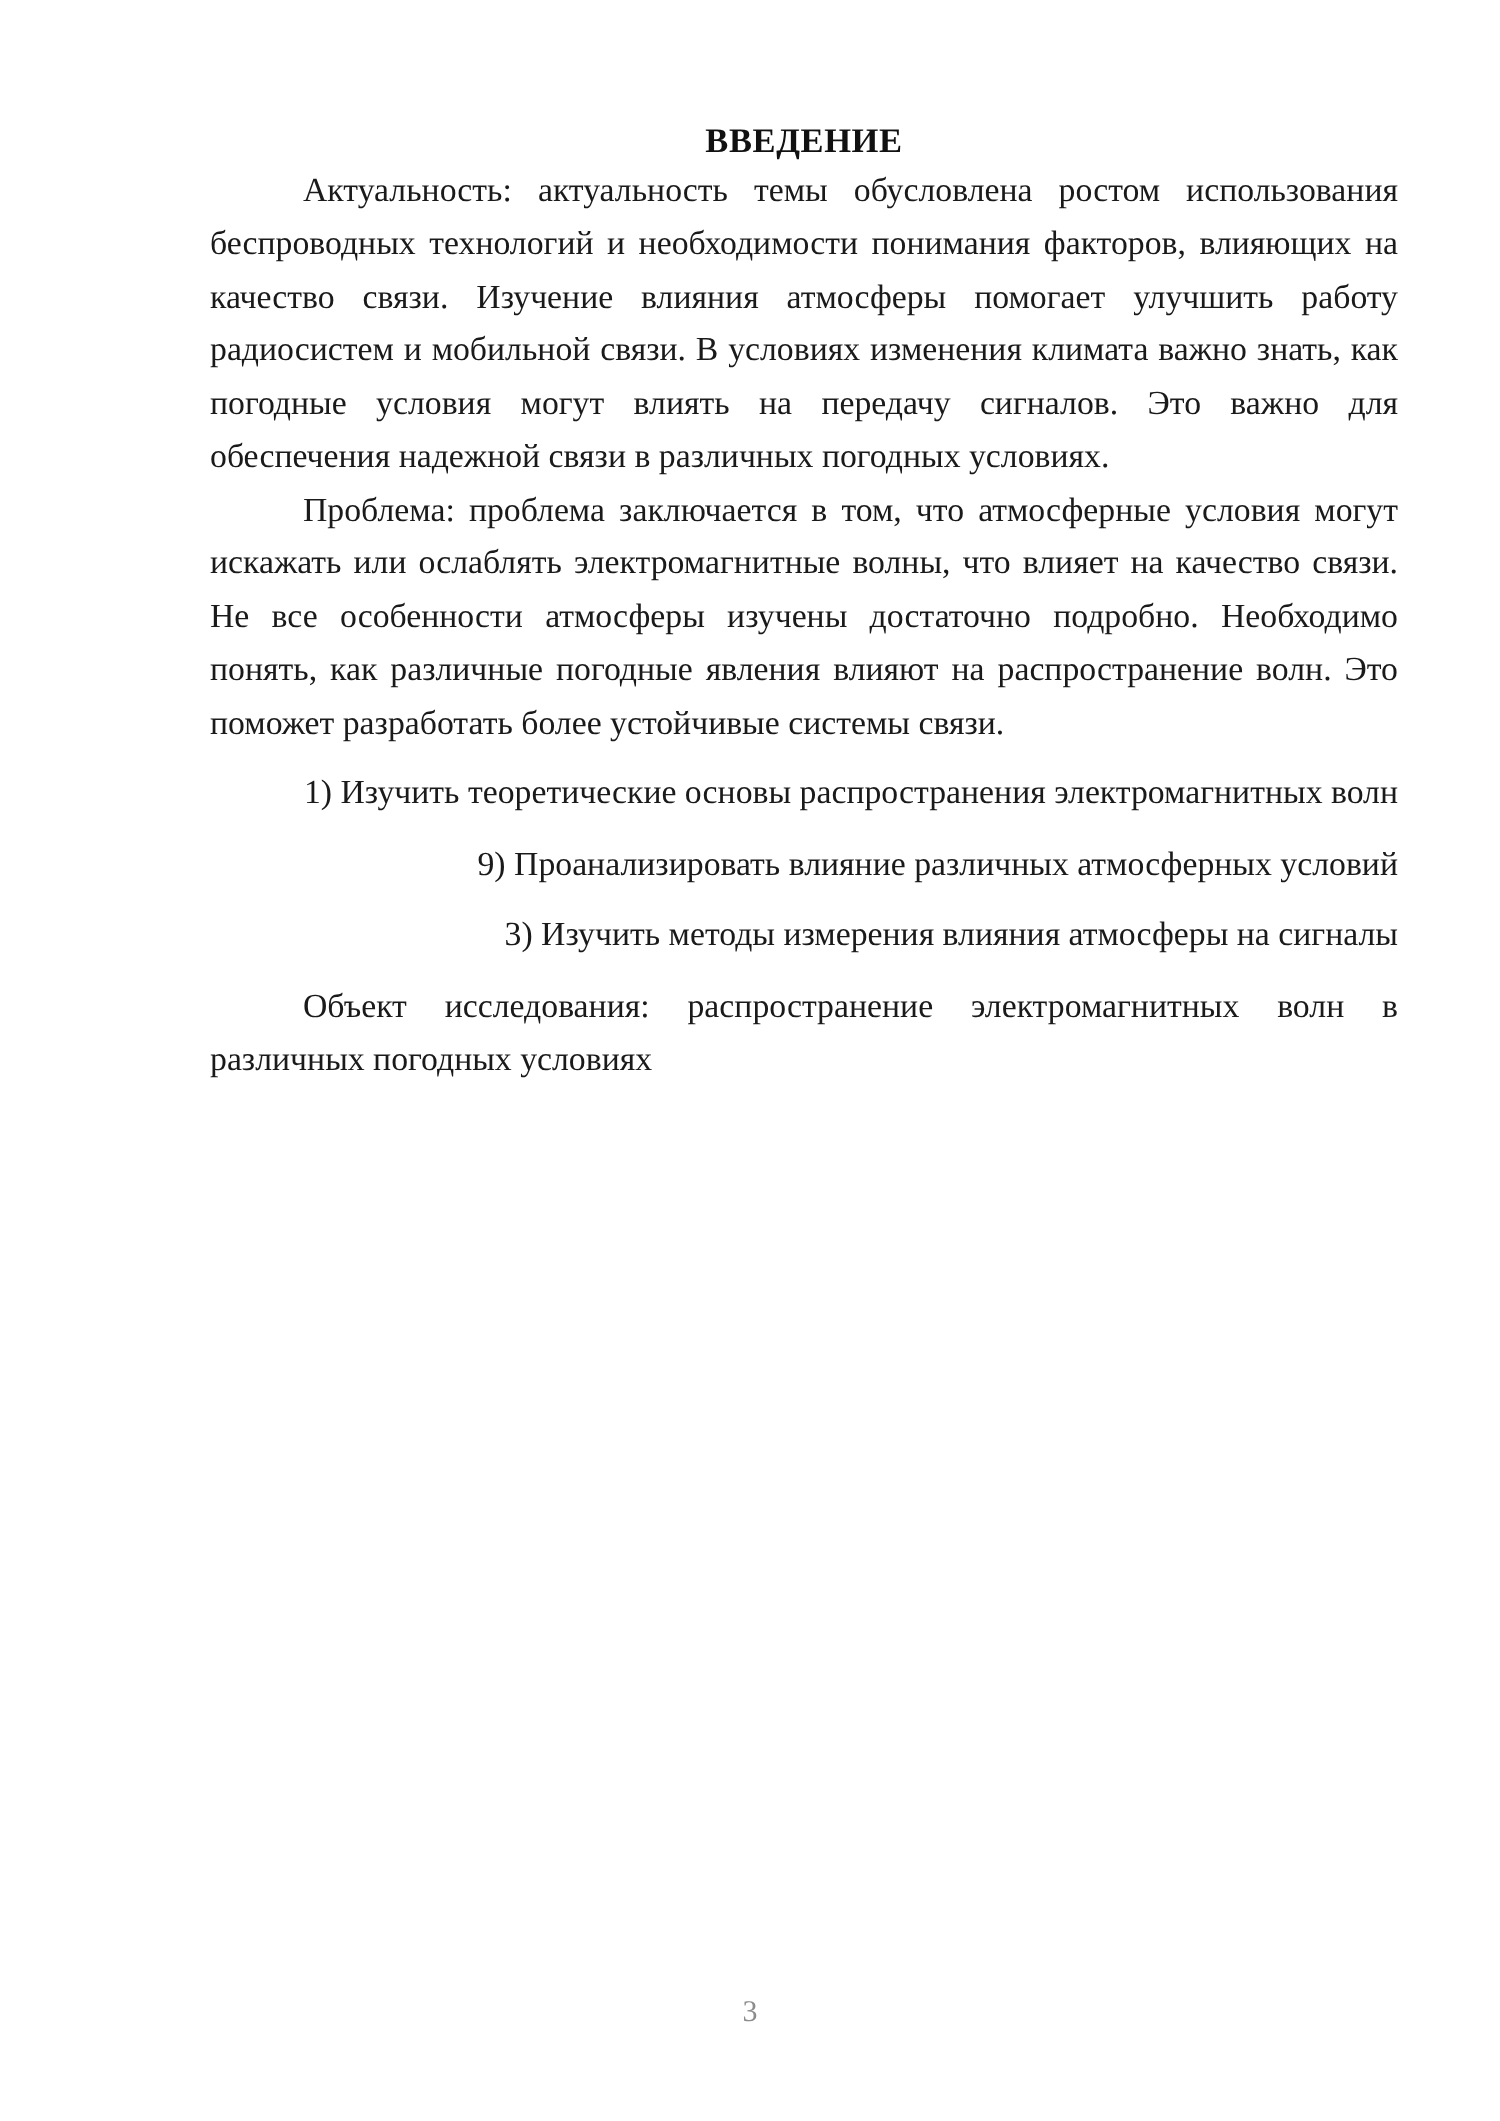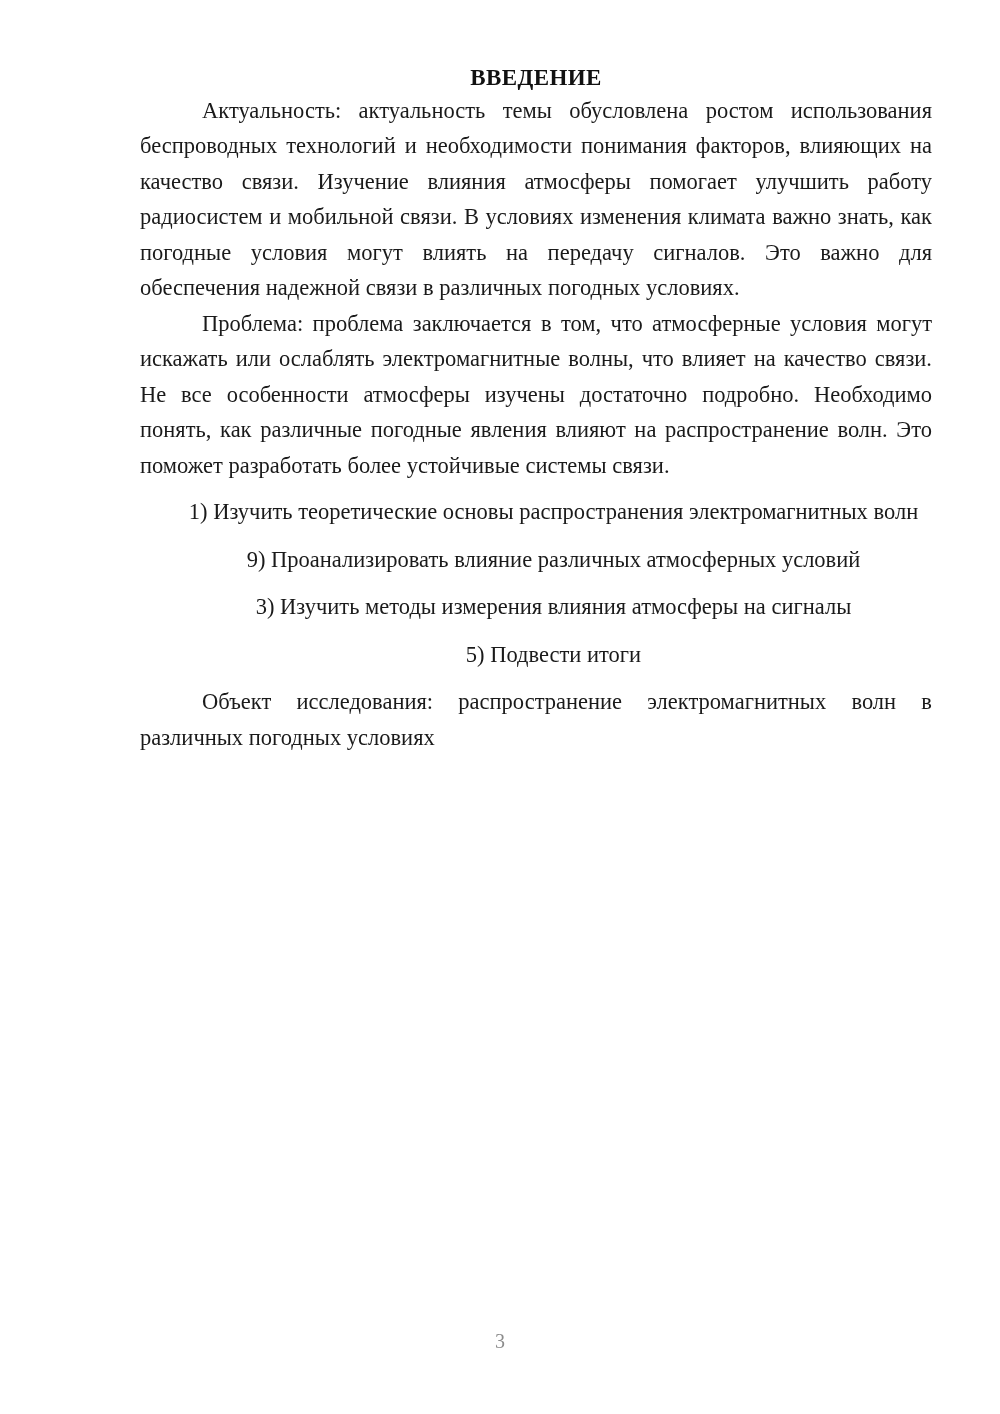--- a/index.html
+++ b/index.html
@@ -24,21 +24,21 @@
     left: 140px;
     top: 0;
     width: 792px;
   }
   .doc-title {
     font-size: 23px;
     font-weight: bold;
     text-align: center;
     letter-spacing: 0.4px;
     margin: 0;
-    padding-top: 64px;
+    padding-top: 80px;
     line-height: 1.25;
     color: #111111;
   }
   .para {
     font-size: 22.5px;
     line-height: 35.5px;
     text-align: justify;
     text-justify: inter-word;
     margin: 0;
     text-indent: 62px;
@@ -60,21 +60,21 @@
   }
   .task-list {
     list-style: none;
     margin: 0;
     padding: 0;
     margin-top: 11px;
   }
   .task-item {
     font-size: 22.5px;
     line-height: 35.5px;
-    text-align: center;
+    text-align: right;
     text-indent: 35px;
     margin: 0 0 12px 0;
   }
   .para.block-gap {
     margin-top: 12px;
   }
   .page-number {
     position: absolute;
     left: 0;
     right: 0;
@@ -97,21 +97,20 @@
     <p class="para first-para">Актуальность: актуальность темы обусловлена ростом использования беспроводных технологий и необходимости понимания факторов, влияющих на качество связи. Изучение влияния атмосферы помогает улучшить работу радиосистем и мобильной связи. В условиях изменения климата важно знать, как погодные условия могут влиять на передачу сигналов. Это важно для обеспечения надежной связи в различных погодных условиях.</p>
 
     <p class="para">Проблема: проблема заключается в том, что атмосферные условия могут искажать или ослаблять электромагнитные волны, что влияет на качество связи. Не все особенности атмосферы изучены достаточно подробно. Необходимо понять, как различные погодные явления влияют на распространение волн. Это поможет разработать более устойчивые системы связи.</p>
 
 
 
     <ul class="task-list">
       <li class="task-item">1) Изучить теоретические основы распространения электромагнитных волн</li>
       <li class="task-item">9) Проанализировать влияние различных атмосферных условий</li>
       <li class="task-item">3) Изучить методы измерения влияния атмосферы на сигналы</li>
-      <li class="task-item">5) Подвести итоги</li>
     </ul>
 
     <p class="para block-gap">Объект исследования: распространение электромагнитных волн в различных погодных условиях</p>
 
 
 
   </div>
 
   <div class="page-number">3</div>
 

